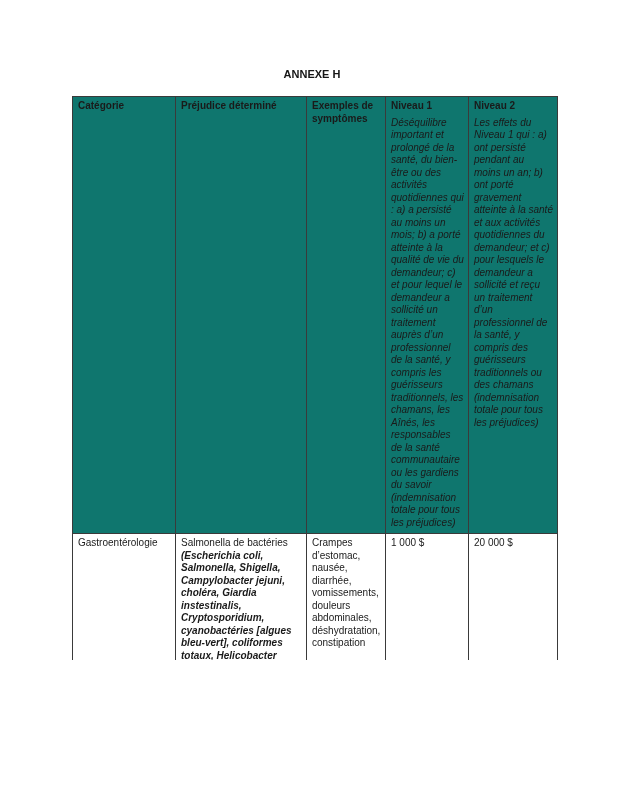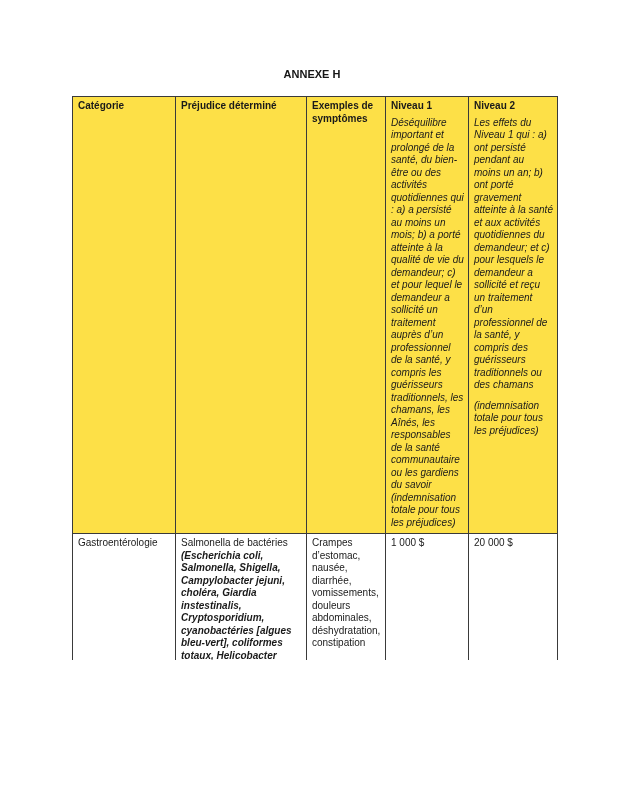--- a/index.html
+++ b/index.html
@@ -24,30 +24,30 @@
   table.grid th, table.grid td {
     border: 1px solid #3a3a3a;
     vertical-align: top;
     text-align: left;
     padding: 3px 4px 4px 5px;
     font-size: 10px;
     line-height: 12.5px;
     word-wrap: break-word;
   }
   table.grid th {
-    background: #fde047;
+    background: #0f766e;
     font-weight: bold;
   }
   .hlabel { font-weight: bold; }
   .desc {
     font-weight: normal;
     font-style: italic;
     margin-top: 4px;
   }
-  .desc.note { margin-top: 8px; }
+  .desc.note { margin-top: 0; }
   td.amount {
     text-align: right;
     padding-right: 5px;
     white-space: nowrap;
   }
   td p { margin: 0; }
   td p.gap { margin-top: 12px; margin-left: 8px; }
   .it { font-style: italic; font-weight: bold; }
 </style>
 </head>

